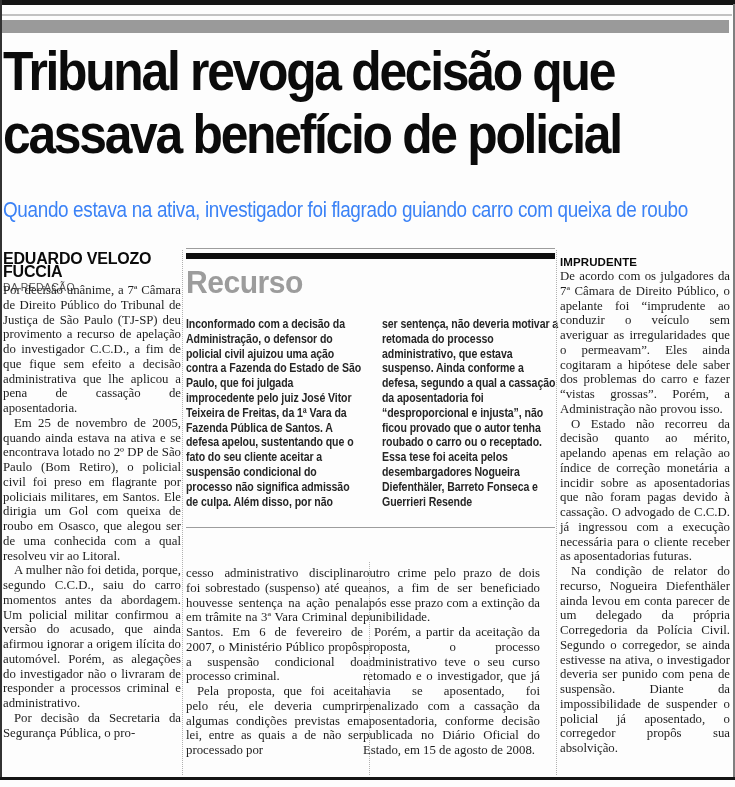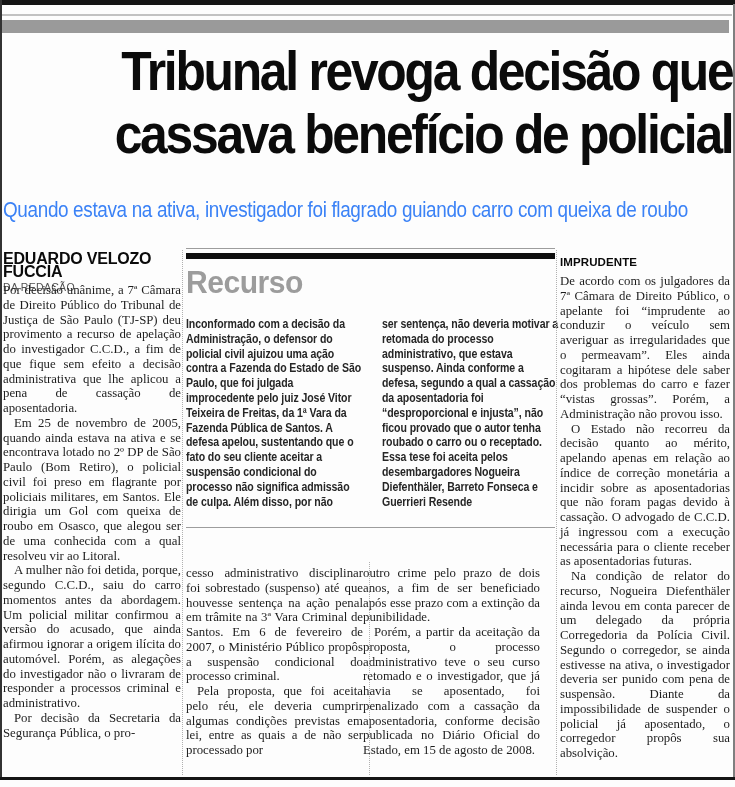--- a/index.html
+++ b/index.html
@@ -13,21 +13,21 @@
   .rail-right{position:absolute;top:4px;right:0;width:2px;height:776px;background:#7f7f7f;}
   .hairline-top{position:absolute;top:14px;left:2px;right:3px;height:2px;background:#c2c2c2;}
   .gray-band{position:absolute;top:20px;left:2px;right:6px;height:13px;background:#9a9a9a;}
   .bottom-rule{position:absolute;top:777px;left:0;width:735px;height:3px;background:#151515;}
 
   .squeeze{display:block;transform-origin:0 0;}
 
   
   .headline{position:absolute;left:3px;top:40px;width:730px;margin:0;
     font-family:"Liberation Sans",sans-serif;font-weight:bold;color:#0b0b0b;
-    font-size:55px;line-height:63px;letter-spacing:-2.5px;text-align:right;}
+    font-size:55px;line-height:63px;letter-spacing:-2.5px;}
   .headline .squeeze{width:806px;transform:scaleX(0.905);}
 
   
   .subheadline{position:absolute;left:3px;top:197px;width:730px;
     font-family:"Liberation Sans",sans-serif;font-weight:normal;color:#3b82f6;
     font-size:21.5px;line-height:26px;letter-spacing:-0.4px;}
   .subheadline .squeeze{width:800px;transform:scaleX(0.88);}
 
   
   .serif-text p{margin:0;font-size:12.8px;line-height:14.75px;text-align:justify;
@@ -36,21 +36,21 @@
 
   .byline{position:absolute;left:3px;top:252px;width:177px;font-family:"Liberation Sans",sans-serif;}
   .byline .author{font-weight:bold;font-size:16px;letter-spacing:-0.2px;color:#0a0a0a;line-height:13px;}
   .byline .credit{font-size:10.5px;letter-spacing:0.3px;color:#4f4f4f;line-height:12px;margin-top:3px;}
 
   .col1{position:absolute;left:3px;top:283px;width:178px;}
   .mid-cols{position:absolute;left:186px;top:566px;width:370px;display:flex;}
   .mid-cols .mcol{width:177px;}
   .col4{position:absolute;left:560px;top:256px;width:170px;}
   .kicker{font-family:"Liberation Sans",sans-serif;font-weight:bold;font-size:11.5px;
-    letter-spacing:0.1px;color:#0a0a0a;line-height:13px;margin-bottom:5px;}
+    letter-spacing:0.1px;color:#0a0a0a;line-height:13px;}
 
   
   .recurso-box{position:absolute;left:186px;top:248px;width:369px;height:281px;}
   .box-hairline{height:1px;background:#9d9d9d;}
   .box-bar{height:6px;background:#0e0e0e;margin-top:4px;}
   .box-title{margin-top:7px;font-family:"Liberation Sans",sans-serif;font-weight:bold;
     font-size:31px;line-height:34px;letter-spacing:-0.5px;color:#9c9c9c;}
   .box-title .squeeze{width:380px;transform:scaleX(0.97);}
   .box-cols{margin-top:17px;display:flex;gap:18px;}
   .box-col{width:178px;overflow:visible;}

